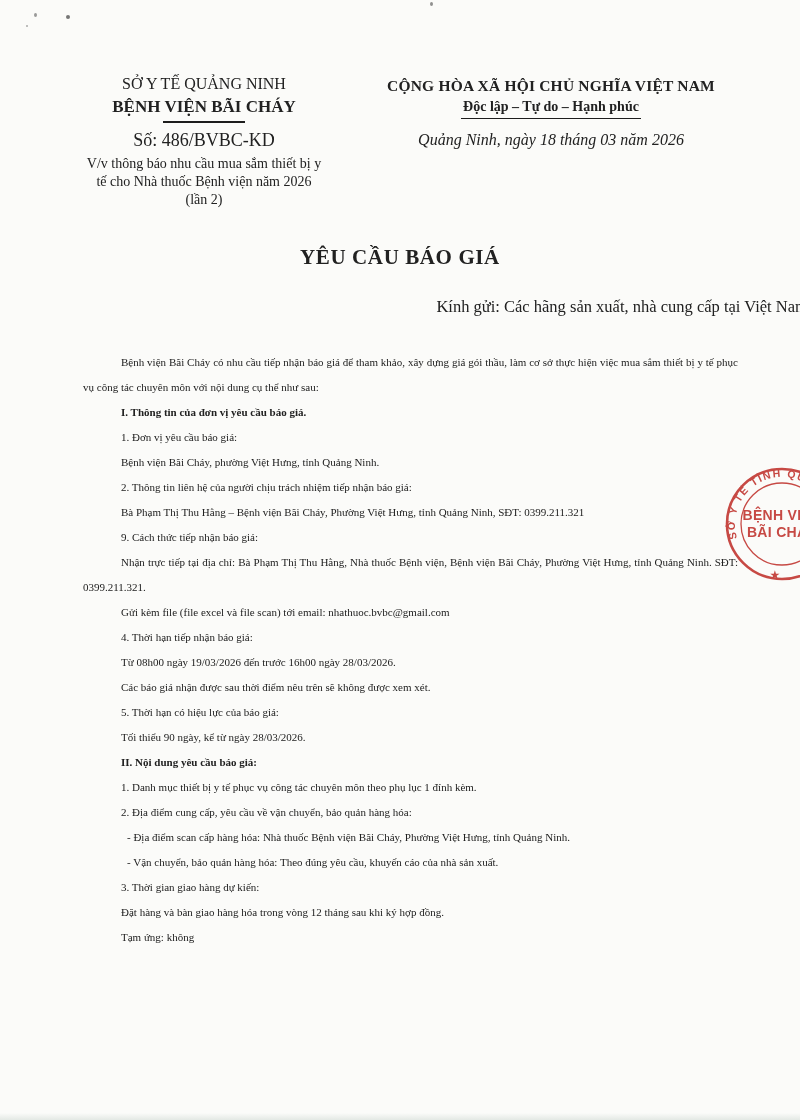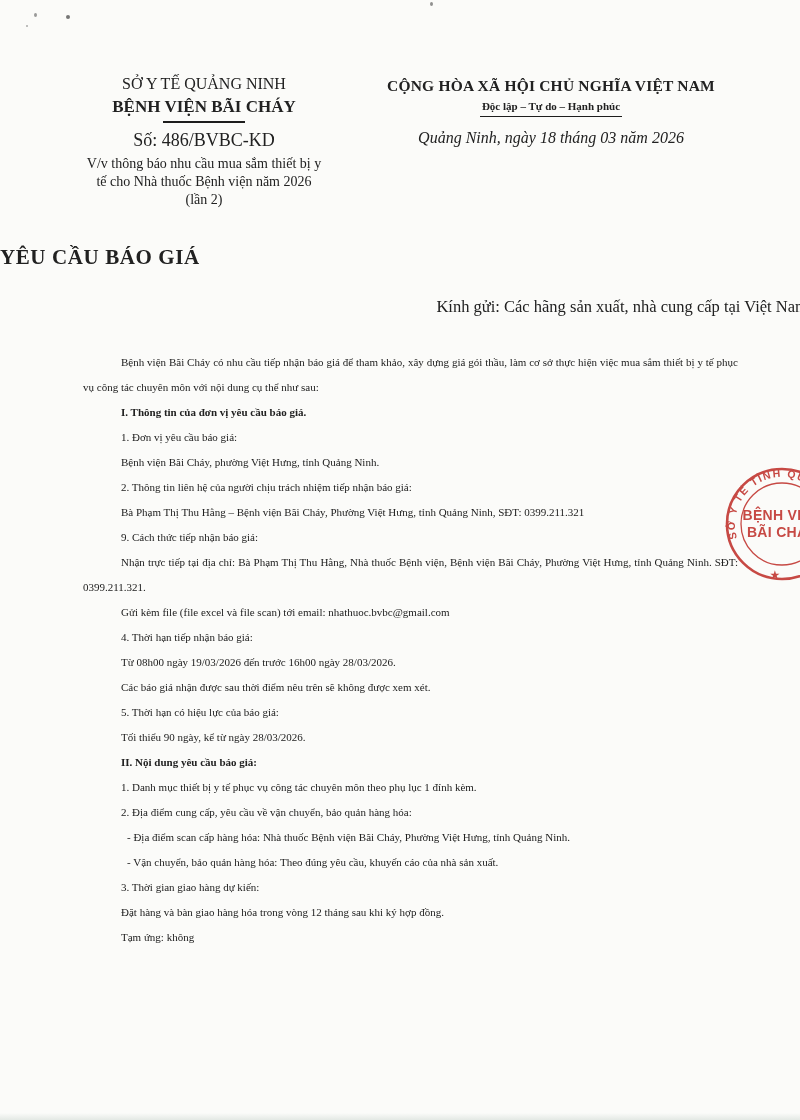--- a/index.html
+++ b/index.html
@@ -23,30 +23,30 @@
   .org-underline { width:82px; height:1.6px; background:#1d1d1d; margin:4px auto 6px; }
   .doc-number { font-size:18px; margin-top:2px; }
   .subject { font-size:14px; line-height:18px; margin-top:4px; }
 
   .lh-right {
     position:absolute; top:76px; left:352px; width:398px;
     text-align:center; line-height:1.25;
   }
   .republic { font-size:15.5px; font-weight:bold; letter-spacing:0.2px; }
   .motto {
-    display:inline-block; font-size:11px; font-weight:bold;
+    display:inline-block; font-size:14px; font-weight:bold;
     margin-top:3px; padding:0 2px 2px;
     border-bottom:1.6px solid #1d1d1d;
   }
   .dateline { font-size:16px; font-style:italic; margin-top:11px;text-align:center; }
 
   
   .title {
     position:absolute; top:245px; left:0; width:100%;
-    font-size:21px; font-weight:bold; letter-spacing:0.6px;
+    text-align:center; font-size:21px; font-weight:bold; letter-spacing:0.6px;
   }
   .salutation {
     position:absolute; top:297px; left:0; width:100%;
     text-align:right; font-size:16.5px;padding-left:12px;
   }
 
   
   .body-text {
     position:absolute; top:350px; left:83px; width:655px;
     font-size:11px; line-height:25px;

